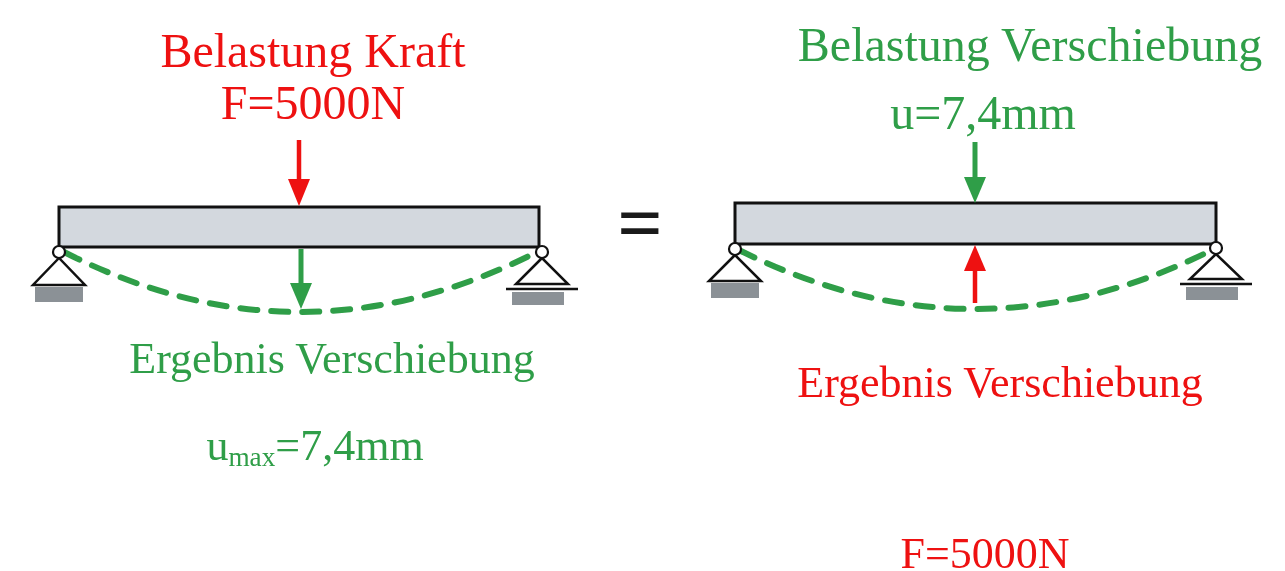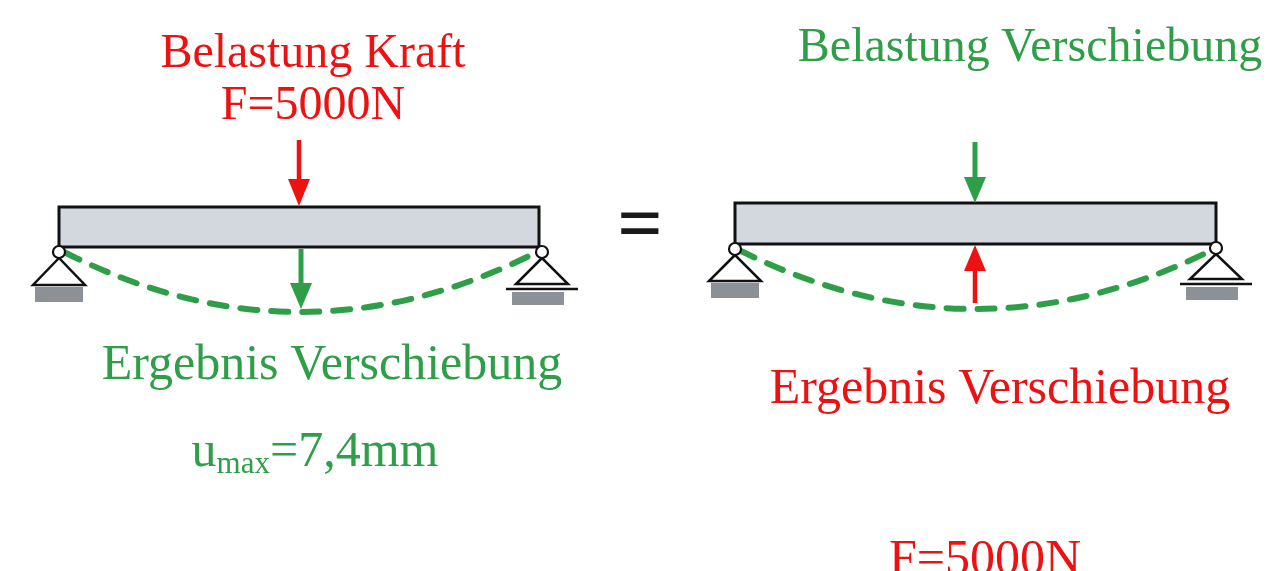--- a/index.html
+++ b/index.html
@@ -14,21 +14,21 @@
   #canvas{
     position:relative;width:1285px;height:571px;background:#ffffff;overflow:hidden;
     font-family:"Liberation Serif", serif;
     border-radius:23px;
   }
   #overlay{position:absolute;left:0;top:0;width:1285px;height:571px;display:block;}
   .txt{position:absolute;white-space:nowrap;line-height:1;transform:translateX(-50%);}
   .red{color:var(--load-red);}
   .green{color:var(--result-green);}
   .t48{font-size:48px;}
-  .t50{font-size:50px;}
+  .t50{font-size:44px;}
   .equals{
     position:absolute;transform:translateX(-50%);
     font-size:80px;font-weight:700;color:var(--equals-black);line-height:1;
   }
   .sub{font-size:0.62em;vertical-align:-0.22em;}
   
   .beam{fill:var(--beam-fill);stroke:var(--beam-border);stroke-width:3;}
   .tri{fill:#ffffff;stroke:var(--beam-border);stroke-width:2.5;}
   .pin-circle{fill:#ffffff;stroke:var(--beam-border);stroke-width:2.2;}
   .base{fill:var(--support-gray);stroke:none;}
@@ -105,17 +105,18 @@
   <div class="txt red t48" style="left:313px;top:79px;">F=5000N</div>
 
   <div class="txt green t50" style="left:332px;top:337px;">Ergebnis Verschiebung</div>
   <div class="txt green t50" style="left:315px;top:424px;">
     <span>u</span><span class="sub">max</span><span>=7,4mm</span>
   </div>
 
   <div class="equals" style="left:640px;top:183px;">=</div>
 
   <div class="txt green t48" style="left:1030px;top:21px;">Belastung Verschiebung</div>
+  <div class="txt green t48" style="left:983px;top:89px;">u=7,4mm</div>
 
   <div class="txt red t50" style="left:1000px;top:361px;">Ergebnis Verschiebung</div>
   <div class="txt red t50" style="left:985px;top:532px;">F=5000N</div>
 
 </div>
 
 </body></html>

